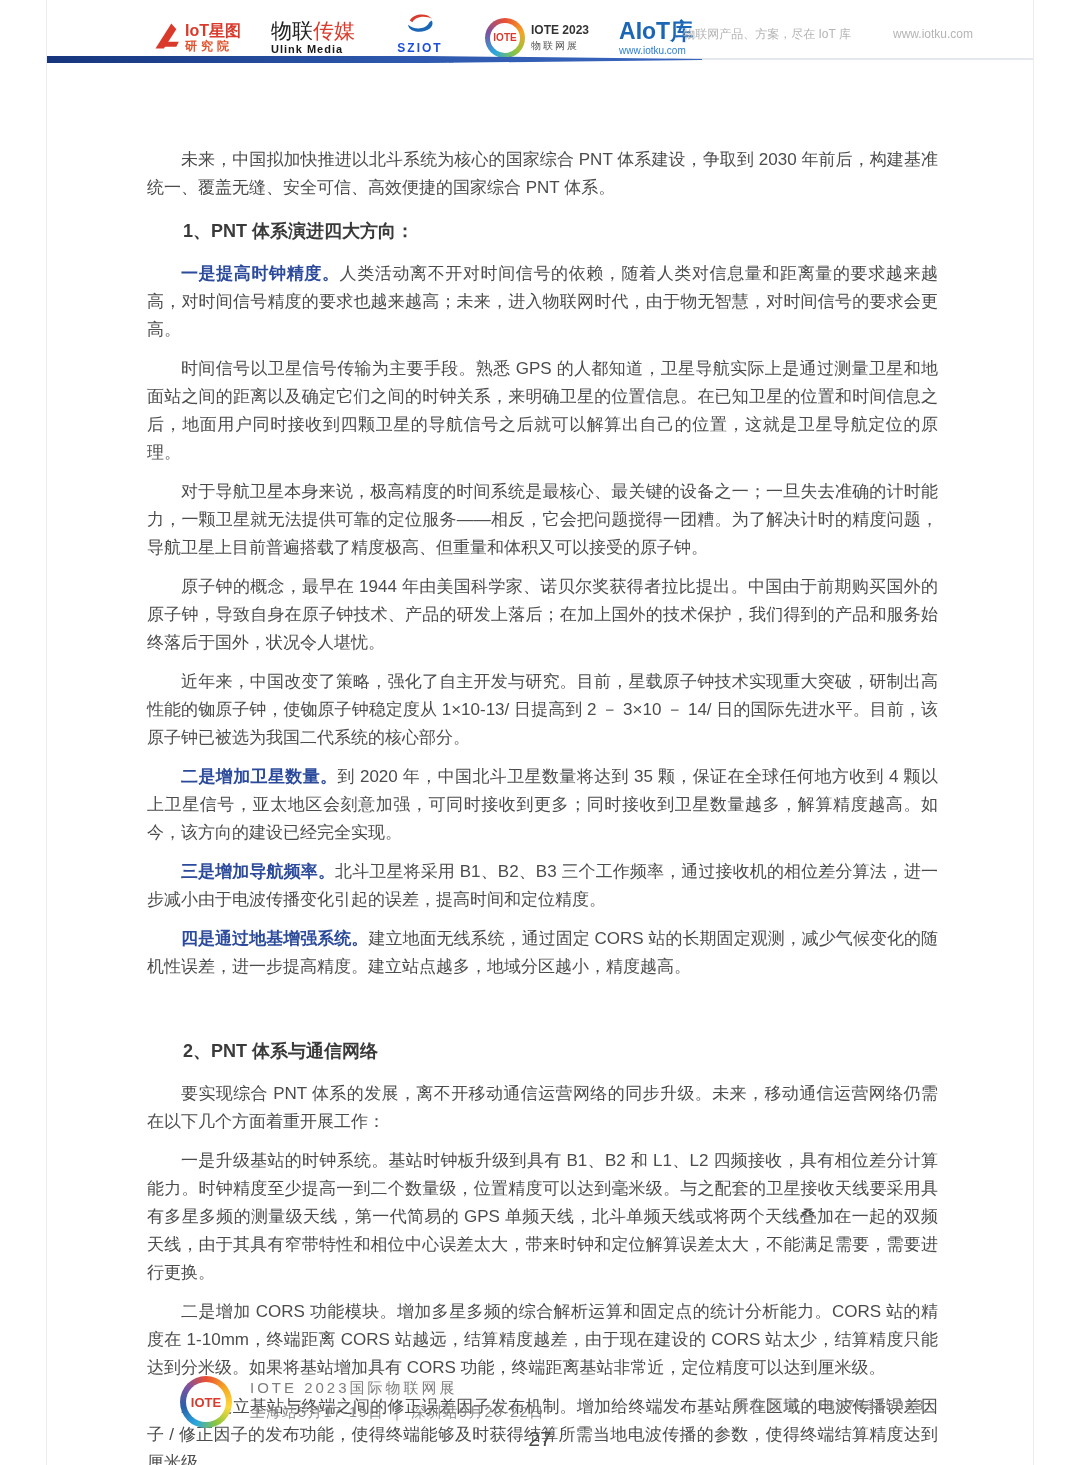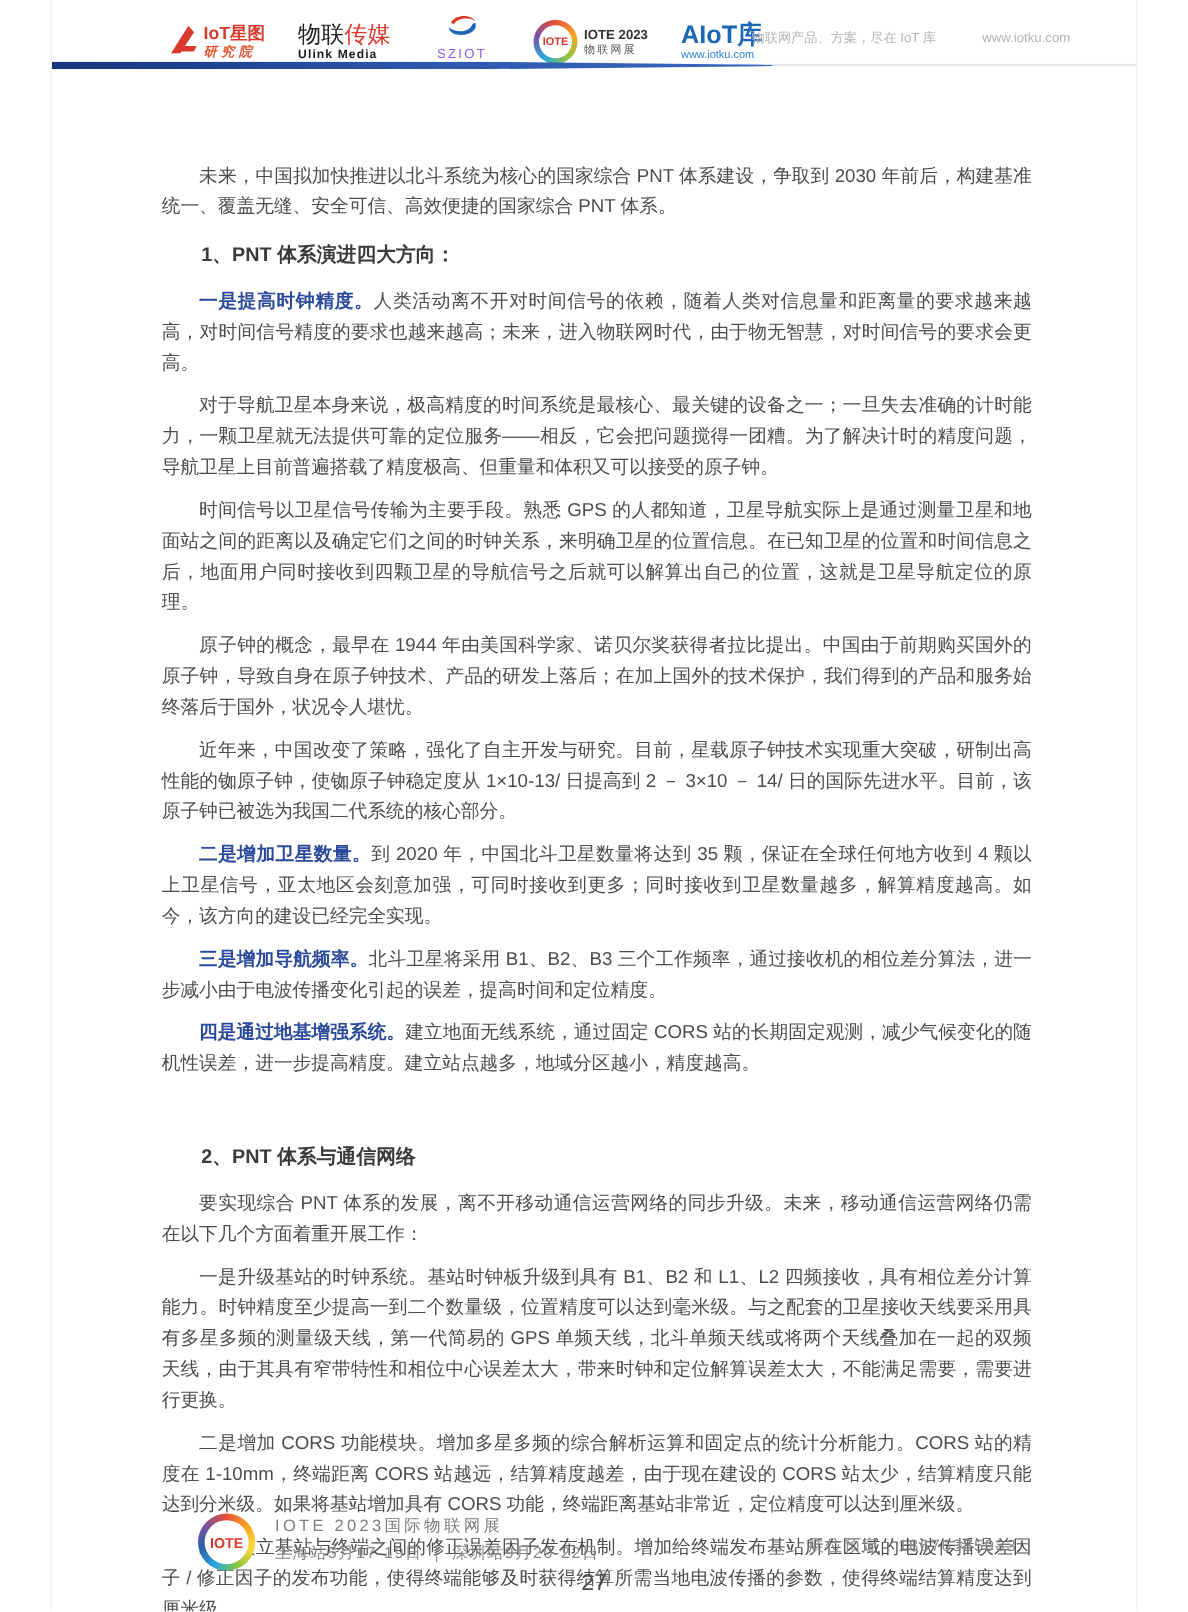--- a/index.html
+++ b/index.html
@@ -5,27 +5,27 @@
   html,body{margin:0;padding:0;background:#fff;}
   .page{position:relative;width:988px;height:1465px;background:#fff;margin:0 auto;overflow:hidden;
         font-family:"Liberation Sans","DejaVu Sans",sans-serif;border-left:1px solid #ededed;border-right:1px solid #ededed;box-sizing:border-box;}
   
   .header{position:absolute;top:0;left:0;right:0;height:58px;}
   .logo-row{position:absolute;left:106px;top:12px;display:flex;align-items:center;gap:30px;}
   .logo{display:flex;align-items:center;}
   .logo-aiot{flex-direction:row;gap:2px;}
   .aiot-txt{display:flex;flex-direction:column;line-height:1.1;}
   .aiot-l1{color:#d93a2b;font-weight:700;font-size:16px;}
-  .aiot-l2{color:#e0552f;font-weight:700;font-size:12px;letter-spacing:4px;margin-top:1px;font-style:italic;}
+  .aiot-l2{color:#e0552f;font-weight:700;font-size:12px;letter-spacing:4px;margin-top:1px;}
   .logo-ulink{flex-direction:column;align-items:flex-start;line-height:1;}
   .ulink-l1{font-size:21px;font-weight:400;color:#222;}
   .ulink-l1 .red{color:#d93a2b;}
   .ulink-l2{font-size:11px;font-weight:700;color:#1a1a1a;margin-top:3px;letter-spacing:1px;}
   .logo-sziot{flex-direction:column;line-height:1;}
-  .sziot-title{color:#8b5cf6;font-weight:400;font-size:12px;letter-spacing:2px;margin-top:5px;}
+  .sziot-title{color:#1d4ed8;font-weight:700;font-size:12px;letter-spacing:2px;margin-top:5px;}
   .sziot-sub{color:#2b5fa8;font-size:6px;margin-top:3px;letter-spacing:1px;}
   .logo-iote{flex-direction:row;gap:6px;}
   .ring{position:relative;width:40px;height:40px;border-radius:50%;
         background:conic-gradient(#e94f35,#f5a623,#8bc53f,#29a8df,#7b52a1,#e94f35);}
   .ring::after{content:"";position:absolute;inset:5px;background:#fff;border-radius:50%;}
   .ring-label{position:absolute;inset:0;display:flex;align-items:center;justify-content:center;
         color:#d93a2b;font-weight:700;font-size:10px;z-index:1;letter-spacing:0;text-align:right;}
   .iote-txt{display:flex;flex-direction:column;line-height:1.1;}
   .iote-l1{font-size:12px;font-weight:700;color:#333;}
   .iote-l2{font-size:10px;color:#555;letter-spacing:2px;margin-top:2px;}
@@ -121,23 +121,23 @@
     <div class="divider-main"></div>
   </div>
 
   <div class="content">
     <p class="para"><span>未来，中国拟加快推进以北斗系统为核心的国家综合 PNT 体系建设，争取到 2030 年前后，构建基准统一、覆盖无缝、安全可信、高效便捷的国家综合 PNT 体系。</span></p>
 
     <div class="h-sec">1、PNT 体系演进四大方向：</div>
 
     <p class="para"><span class="lead">一是提高时钟精度。</span><span>人类活动离不开对时间信号的依赖，随着人类对信息量和距离量的要求越来越高，对时间信号精度的要求也越来越高；未来，进入物联网时代，由于物无智慧，对时间信号的要求会更高。</span></p>
 
+    <p class="para"><span>时间信号以卫星信号传输为主要手段。熟悉 GPS 的人都知道，卫星导航实际上是通过测量卫星和地面站之间的距离以及确定它们之间的时钟关系，来明确卫星的位置信息。在已知卫星的位置和时间信息之后，地面用户同时接收到四颗卫星的导航信号之后就可以解算出自己的位置，这就是卫星导航定位的原理。</span></p>
+
     <p class="para"><span>对于导航卫星本身来说，极高精度的时间系统是最核心、最关键的设备之一；一旦失去准确的计时能力，一颗卫星就无法提供可靠的定位服务——相反，它会把问题搅得一团糟。为了解决计时的精度问题，导航卫星上目前普遍搭载了精度极高、但重量和体积又可以接受的原子钟。</span></p>
-
-    <p class="para"><span>时间信号以卫星信号传输为主要手段。熟悉 GPS 的人都知道，卫星导航实际上是通过测量卫星和地面站之间的距离以及确定它们之间的时钟关系，来明确卫星的位置信息。在已知卫星的位置和时间信息之后，地面用户同时接收到四颗卫星的导航信号之后就可以解算出自己的位置，这就是卫星导航定位的原理。</span></p>
 
     <p class="para"><span>原子钟的概念，最早在 1944 年由美国科学家、诺贝尔奖获得者拉比提出。中国由于前期购买国外的原子钟，导致自身在原子钟技术、产品的研发上落后；在加上国外的技术保护，我们得到的产品和服务始终落后于国外，状况令人堪忧。</span></p>
 
     <p class="para"><span>近年来，中国改变了策略，强化了自主开发与研究。目前，星载原子钟技术实现重大突破，研制出高性能的铷原子钟，使铷原子钟稳定度从 1×10-13/ 日提高到 2 － 3×10 － 14/ 日的国际先进水平。目前，该原子钟已被选为我国二代系统的核心部分。</span></p>
 
     <p class="para"><span class="lead">二是增加卫星数量。</span><span>到 2020 年，中国北斗卫星数量将达到 35 颗，保证在全球任何地方收到 4 颗以上卫星信号，亚太地区会刻意加强，可同时接收到更多；同时接收到卫星数量越多，解算精度越高。如今，该方向的建设已经完全实现。</span></p>
 
     <p class="para"><span class="lead">三是增加导航频率。</span><span>北斗卫星将采用 B1、B2、B3 三个工作频率，通过接收机的相位差分算法，进一步减小由于电波传播变化引起的误差，提高时间和定位精度。</span></p>
 
     <p class="para"><span class="lead">四是通过地基增强系统。</span><span>建立地面无线系统，通过固定 CORS 站的长期固定观测，减少气候变化的随机性误差，进一步提高精度。建立站点越多，地域分区越小，精度越高。</span></p>

